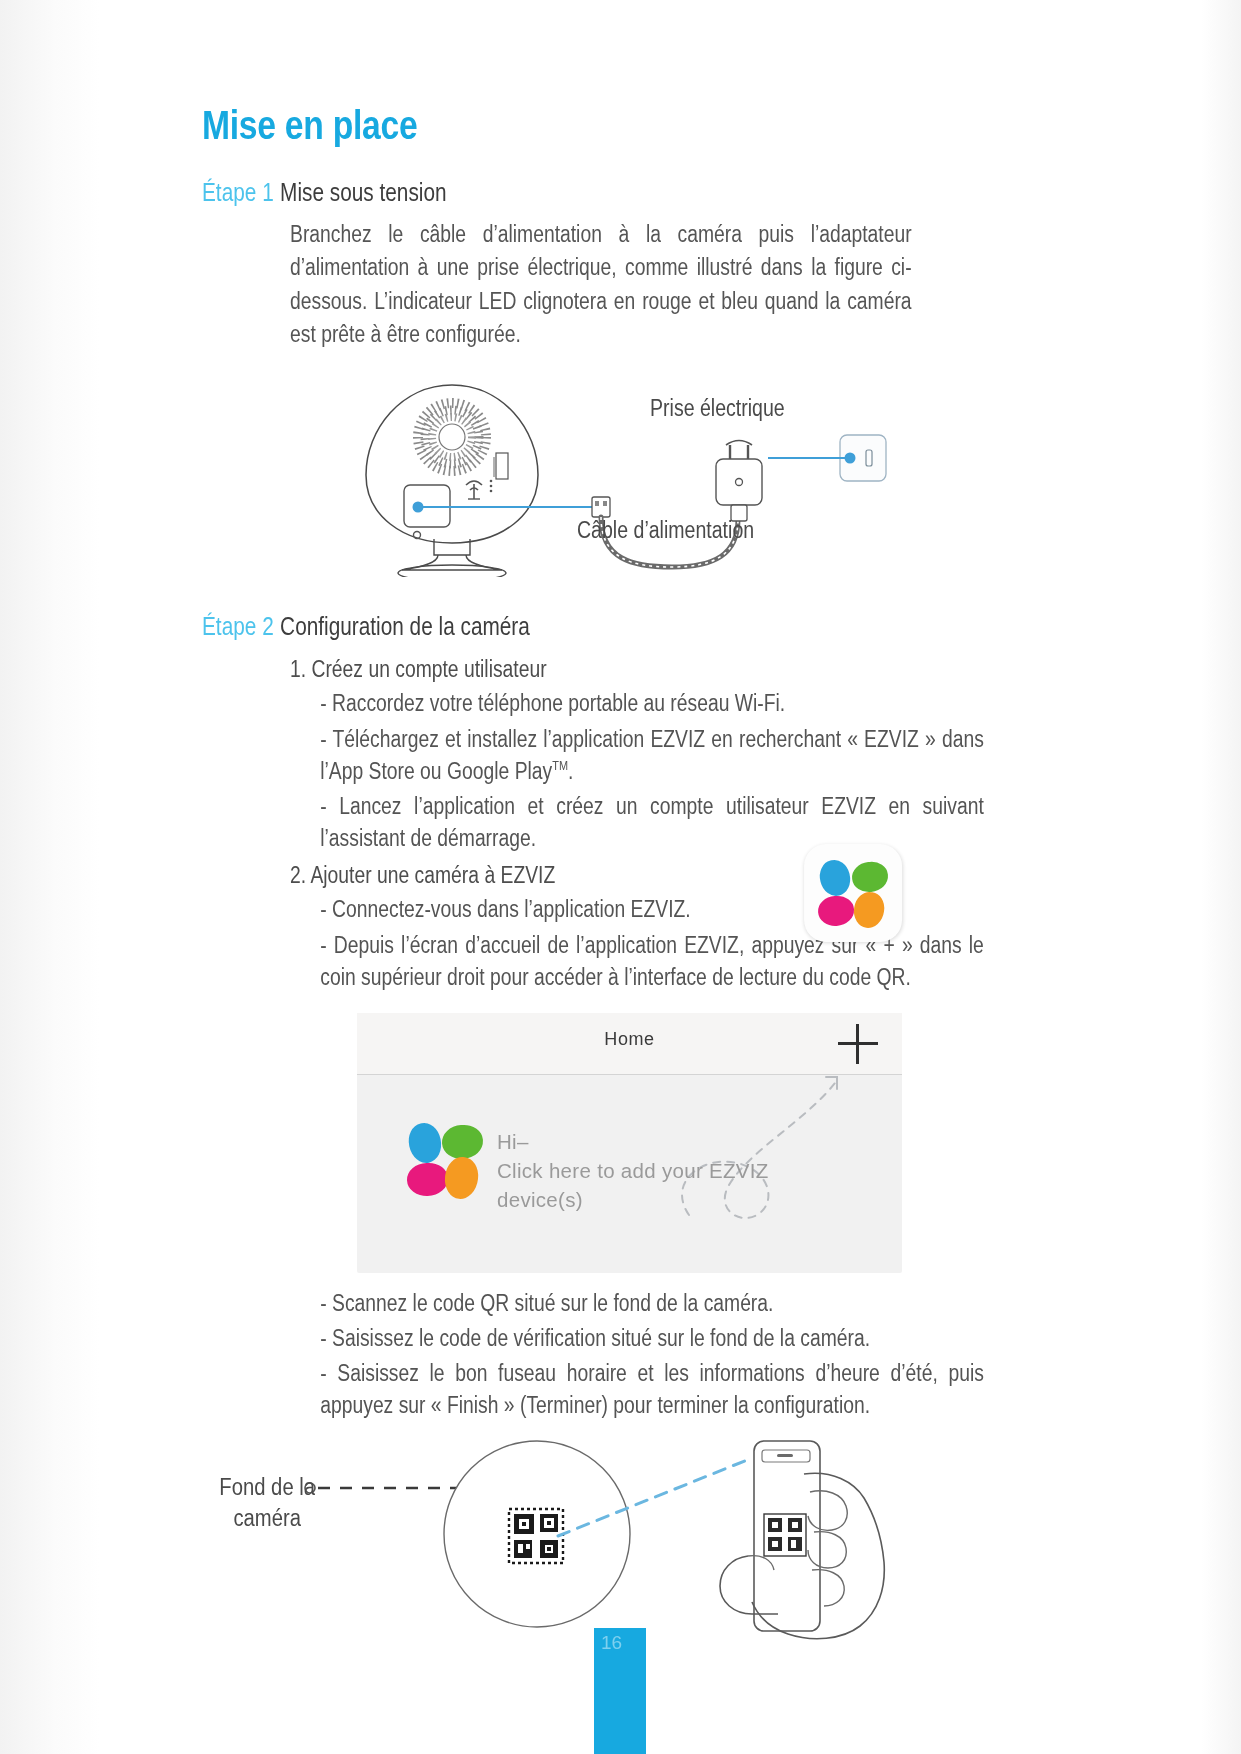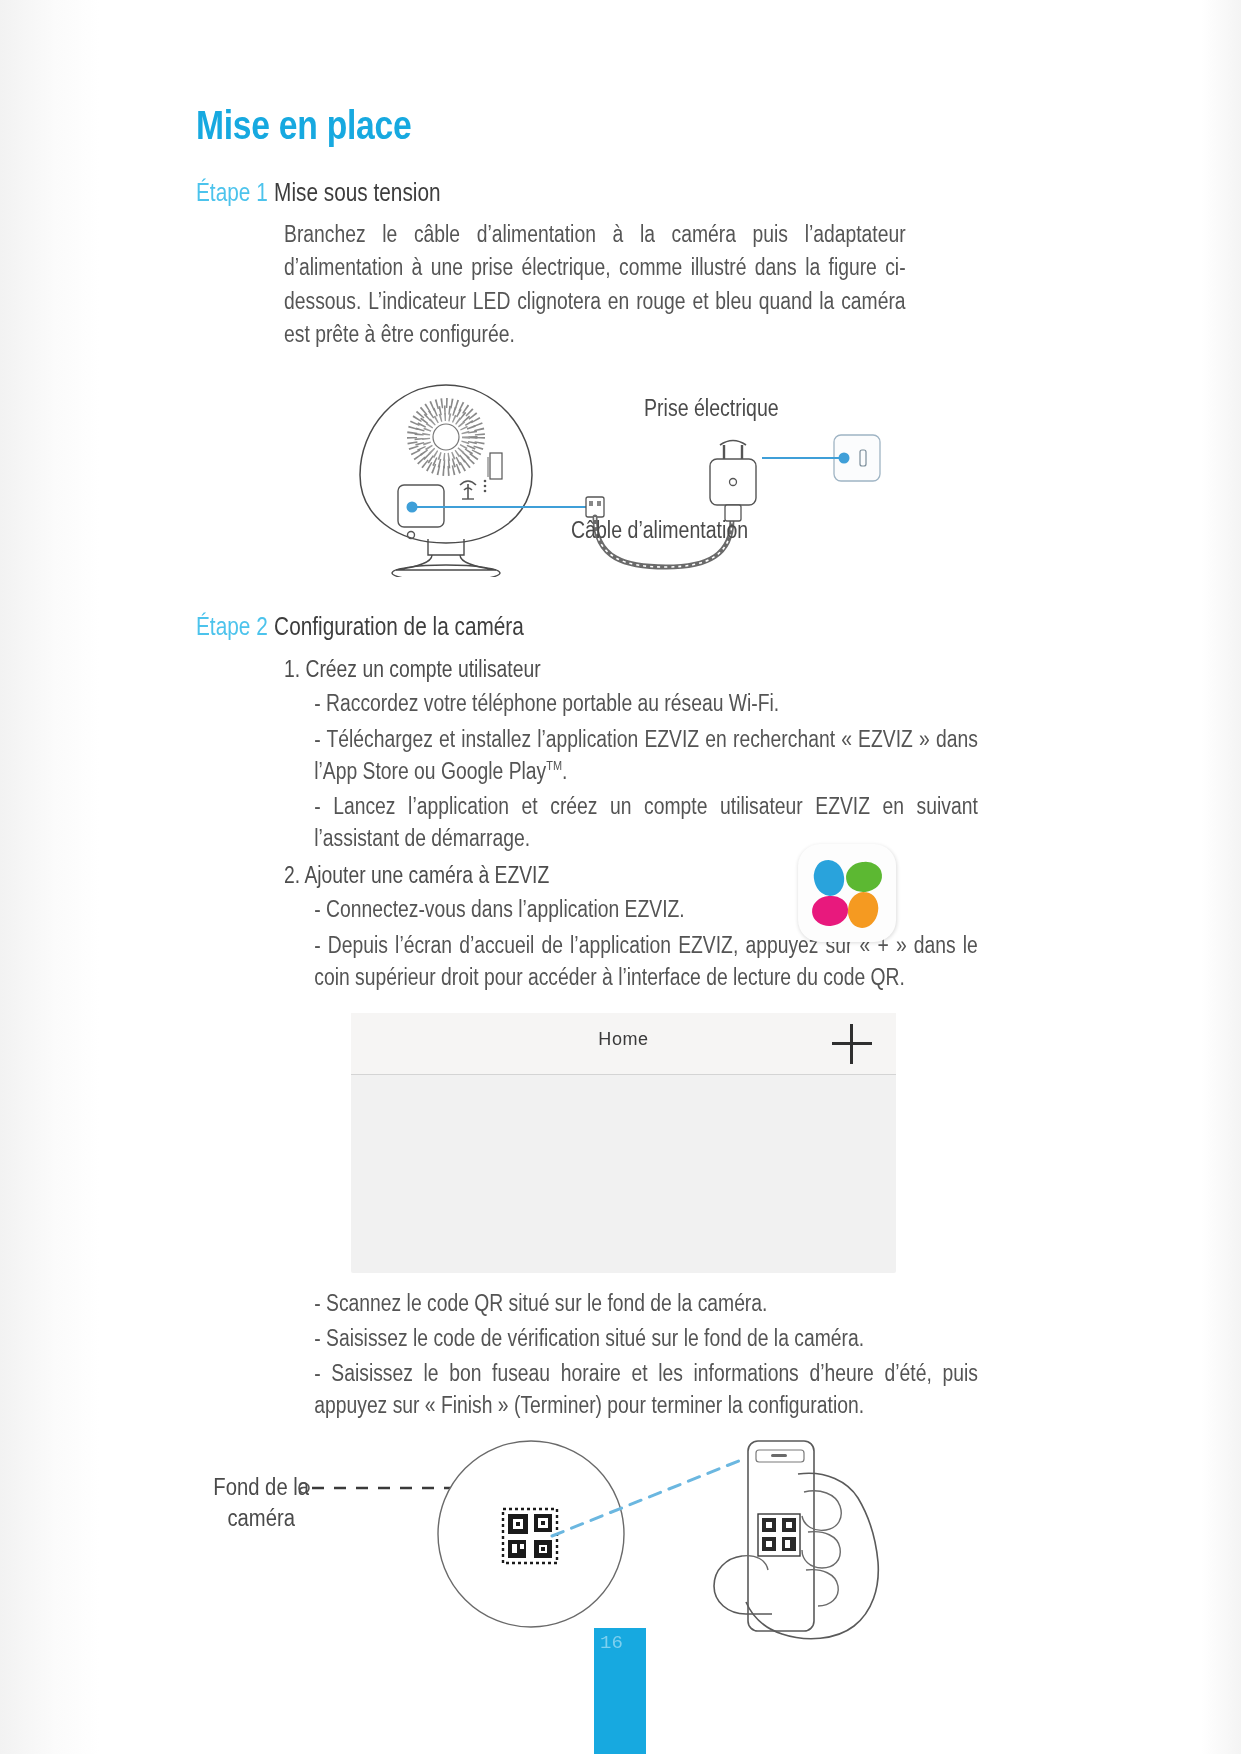--- a/index.html
+++ b/index.html
@@ -28,21 +28,21 @@
   }
   .gutter-right {
     position: absolute;
     right: 0; top: 0;
     width: 40px; height: 1754px;
     background: linear-gradient(to left, #f4f4f4 0%, #ffffff 100%);
   }
 
   .content {
     position: absolute;
-    left: 196px;
+    left: 202px;
     top: 0;
     width: 830px;
   }
 
   
   h1.title {
     color: #17a9e0;
     font-size: 41px;
     font-weight: 700;
     letter-spacing: -0.3px;
@@ -213,21 +213,20 @@
     width: 52px;
     height: 126px;
     background: #17a9e0;
   }
   .pagetab .num {
     position: absolute;
     top: 4px; left: 0; right: 17px;
     text-align: center;
     color: #7ed0ef;
     font-size: 19px;
-    font-family: Liberation Mono, monospace;
   }
 </style>
 </head>
 <body>
 
 <div class="page">
 
   <div class="gutter-left"></div>
   <div class="gutter-right"></div>
 
@@ -331,20 +330,41 @@
       <div class="list-2">
         <div class="li2 nojust">- Connectez-vous dans l’application EZVIZ.</div>
         <div class="li2">- Depuis l’écran d’accueil de l’application EZVIZ, appuyez sur « + » dans le coin supérieur droit pour accéder à l’interface de lecture du code QR.</div>
       </div>
     </div>
 
     <div class="fig2">
       <div class="bar">
         <div class="home-txt">Home</div>
         <div class="plus-icon"></div>
+      </div>
+      <div class="body">
+
+        <svg width="545" height="197" viewBox="0 0 545 197" style="position:absolute;left:0;top:0;">
+          <path d="M332,140 C310,108 344,80 380,88 C414,96 420,128 400,140 C382,150 358,134 372,110 C392,76 448,46 478,8" fill="none" stroke="#b9bcc0" stroke-width="2" stroke-dasharray="7 7" stroke-linecap="round"></path>
+          <path d="M469,2 L480,2 L480,14" fill="none" stroke="#b9bcc0" stroke-width="2" stroke-linecap="round"></path>
+        </svg>
+
+        <div class="hi-block">
+          <div class="ezlogo" style="width:74px;height:74px;">
+            <span style="left:0px;  top:0px;  width:32px; height:40px; background:#29a3dc; transform:rotate(-12deg);"></span>
+            <span style="left:33px; top:2px;  width:41px; height:34px; background:#5cb832; transform:rotate(-4deg);"></span>
+            <span style="left:-2px; top:40px; width:41px; height:33px; background:#e8197d; transform:rotate(-2deg);"></span>
+            <span style="left:36px; top:34px; width:33px; height:42px; background:#f59a21; transform:rotate(6deg);"></span>
+          </div>
+          <div class="hi-text">
+            <div>Hi–</div>
+            <div>Click here to add your EZVIZ</div>
+            <div>device(s)</div>
+          </div>
+        </div>
       </div>
     </div>
 
     <div class="list-1" style="margin-top:14px;">
       <div class="list-2" style="margin-top:0;">
         <div class="li2 nojust">- Scannez le code QR situé sur le fond de la caméra.</div>
         <div class="li2 nojust">- Saisissez le code de vérification situé sur le fond de la caméra.</div>
         <div class="li2">- Saisissez le bon fuseau horaire et les informations d’heure d’été, puis appuyez sur « Finish » (Terminer) pour terminer la configuration.</div>
       </div>
     </div>

